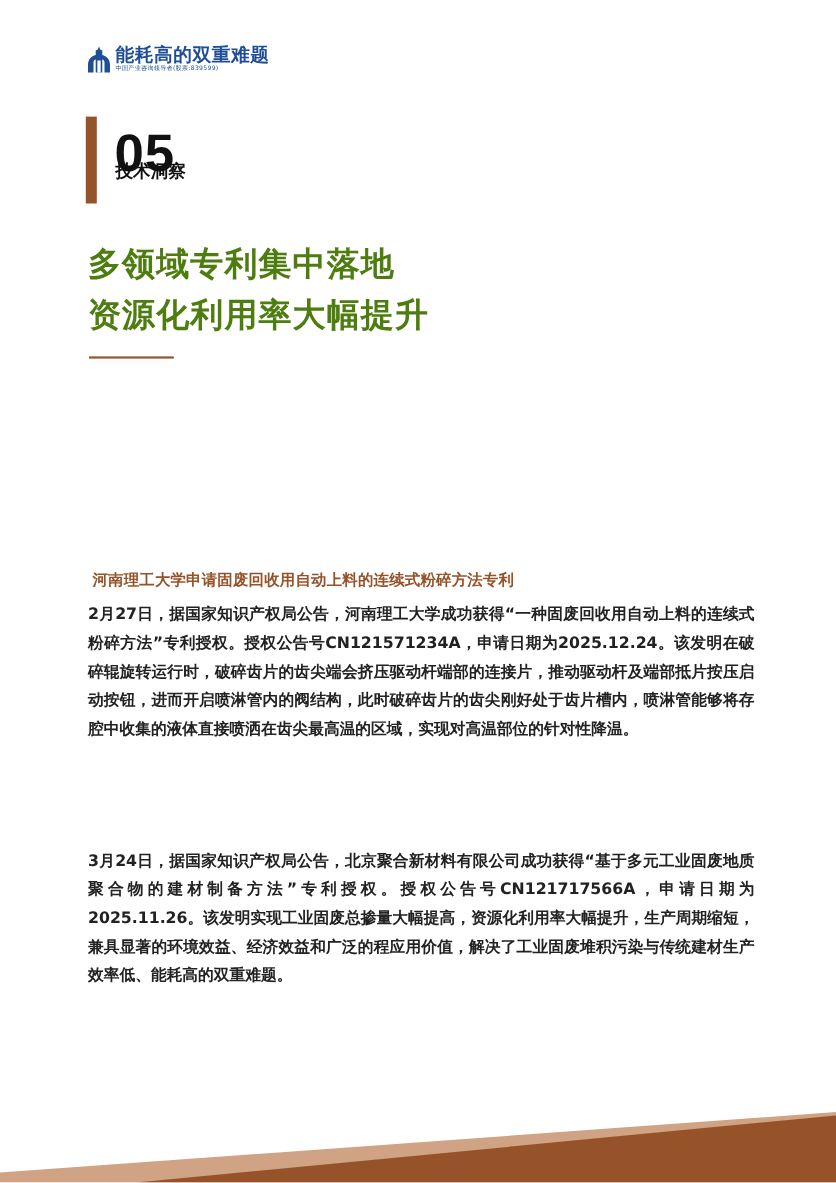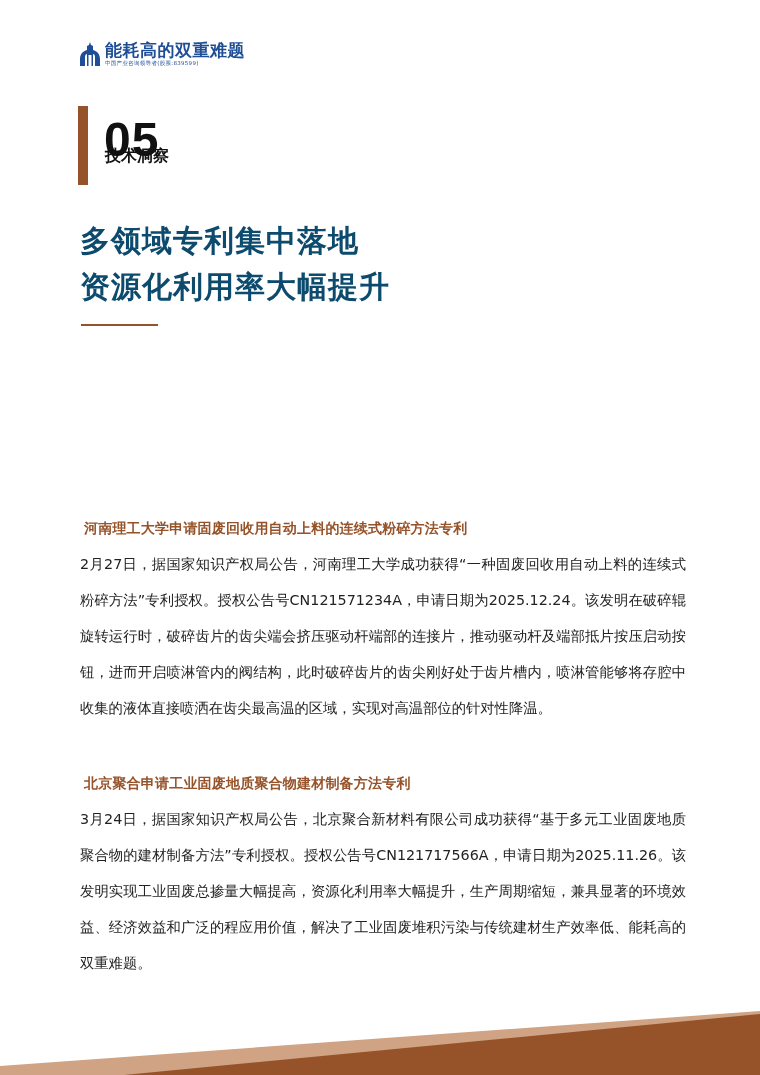--- a/index.html
+++ b/index.html
@@ -76,21 +76,21 @@
   }
   .headline {
     position: absolute;
     left: 80px;
     top: 218px;
     width: 600px;
     margin: 0;
     font-size: 30px;
     font-weight: bold;
     line-height: 46px;
-    color: #0c4a6e;
+    color: #4d7c0f;
     letter-spacing: 1px;
   }
   .headline span { display: block; }
   .headline-rule {
     position: absolute;
     left: 81px;
     top: 324px;
     width: 77px;
     height: 2px;
     background: #96532a;
@@ -104,23 +104,24 @@
     margin: 4px;
     font-size: 14px;
     font-weight: bold;
     color: #96532a;
     line-height: 27px;
     letter-spacing: 0.2px;
   }
   .article p {
     margin: 4px 0 0 0;
     font-size: 14.3px;
-    line-height: 36px;
+    line-height: 26px;
     color: #222222;
     text-align: justify;
+    font-weight: bold;
   }
   .article-1 { top: 511px; }
   .article-2 { top: 766px; }
   .footer-band {
     position: absolute;
     left: 0;
     top: 990px;
     width: 760px;
     height: 85px;
   }
@@ -148,20 +149,19 @@
   <span>资源化利用率大幅提升</span>
 </h1>
 <div class="headline-rule"></div>
 
 <section class="article article-1">
   <h2>河南理工大学申请固废回收用自动上料的连续式粉碎方法专利</h2>
   <p>2月27日，据国家知识产权局公告，河南理工大学成功获得“一种固废回收用自动上料的连续式粉碎方法”专利授权。授权公告号CN121571234A，申请日期为2025.12.24。该发明在破碎辊旋转运行时，破碎齿片的齿尖端会挤压驱动杆端部的连接片，推动驱动杆及端部抵片按压启动按钮，进而开启喷淋管内的阀结构，此时破碎齿片的齿尖刚好处于齿片槽内，喷淋管能够将存腔中收集的液体直接喷洒在齿尖最高温的区域，实现对高温部位的针对性降温。</p>
 </section>
 
 <section class="article article-2">
-  <h2>北京聚合申请工业固废地质聚合物建材制备方法专利</h2>
   <p>3月24日，据国家知识产权局公告，北京聚合新材料有限公司成功获得“基于多元工业固废地质聚合物的建材制备方法”专利授权。授权公告号CN121717566A，申请日期为2025.11.26。该发明实现工业固废总掺量大幅提高，资源化利用率大幅提升，生产周期缩短，兼具显著的环境效益、经济效益和广泛的程应用价值，解决了工业固废堆积污染与传统建材生产效率低、能耗高的双重难题。</p>
 </section>
 
 <svg class="footer-band" viewBox="0 990 760 85" preserveAspectRatio="none">
   <polygon points="0,1066 760,1011 760,1075 0,1075" fill="#cfa383"></polygon>
   <polygon points="124,1075 760,1014 760,1075" fill="#96532a"></polygon>
 </svg>
 
 </body></html>

